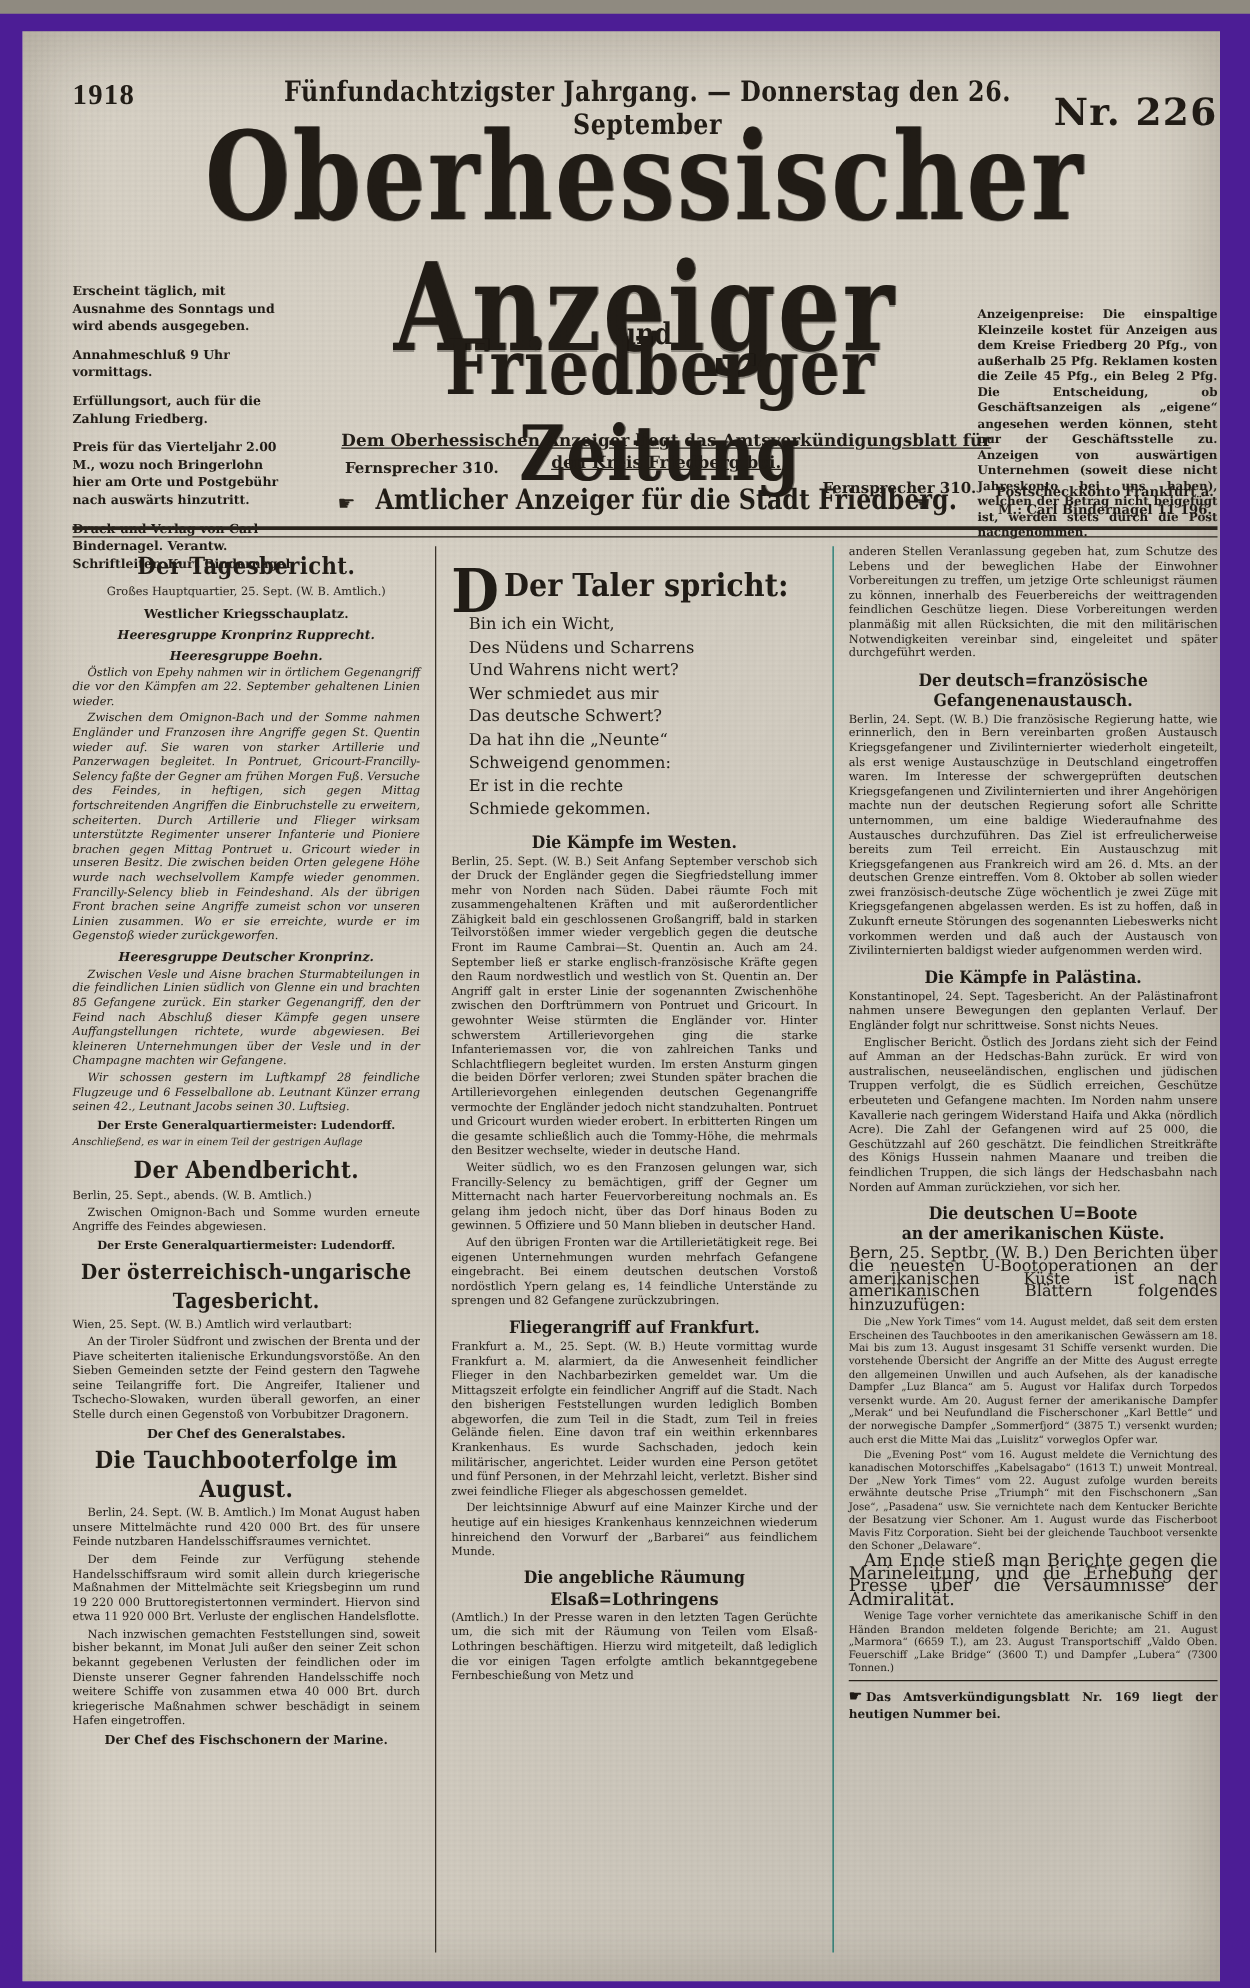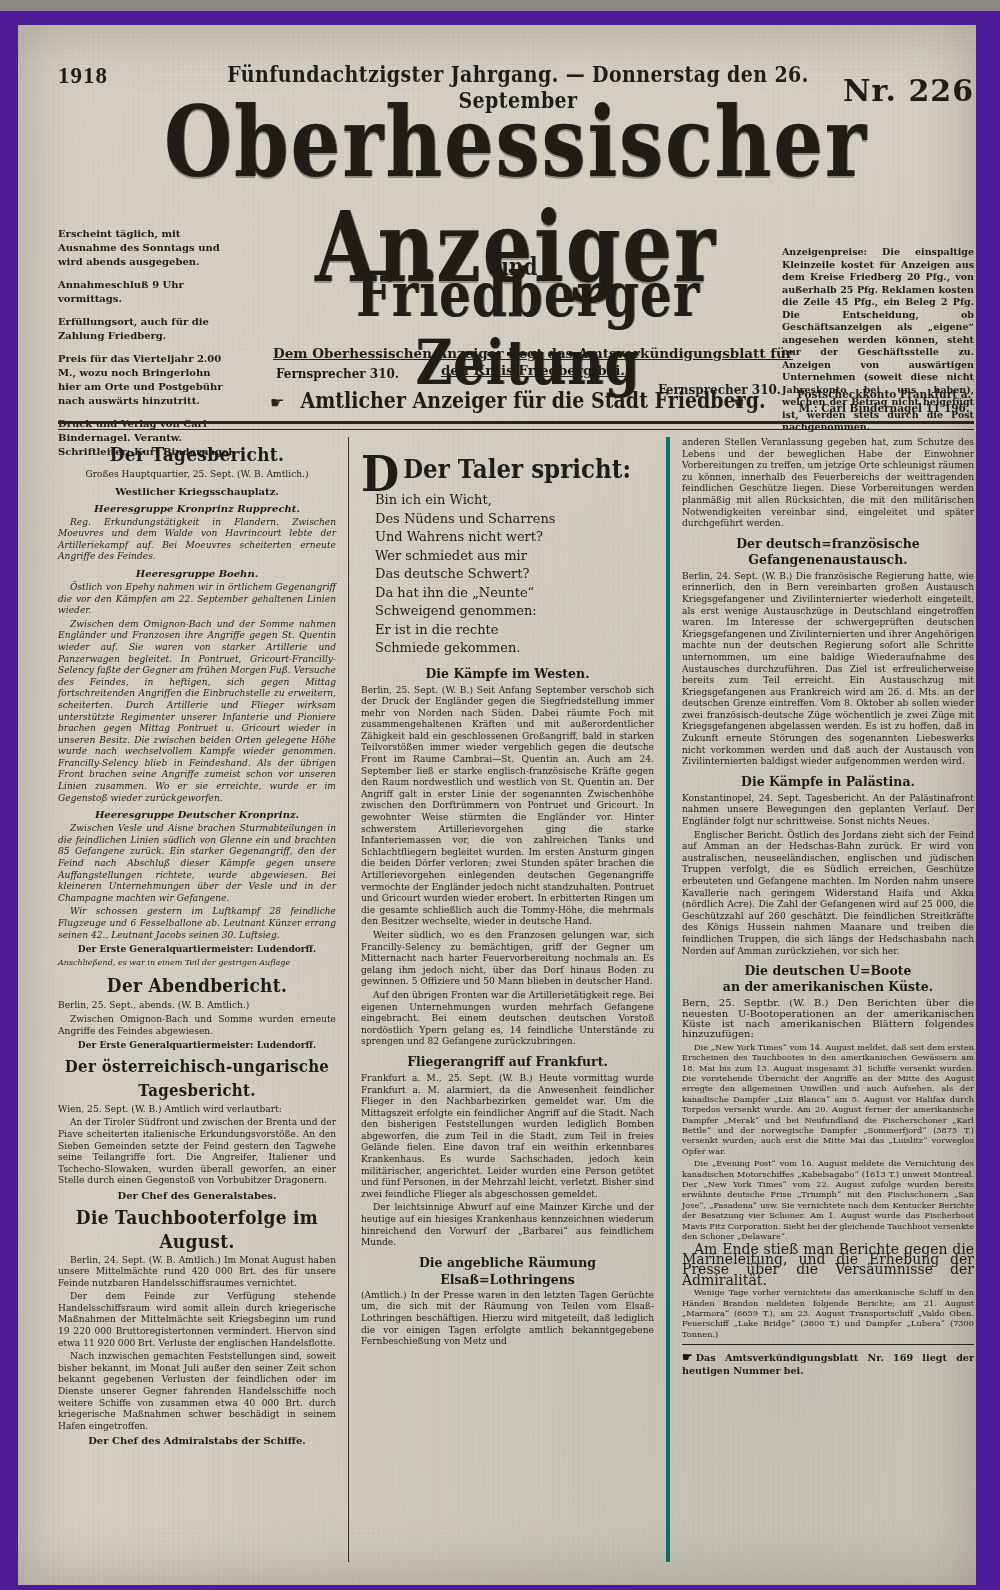--- a/index.html
+++ b/index.html
@@ -216,21 +216,21 @@
     position: relative;
     box-sizing: border-box;
     font-family: "DejaVu Serif", serif;
     font-size: 9.1px;
     line-height: 11.6px;
     text-align: justify;
     hyphens: auto;
   }
   .col.c1 { width: 290px; padding-right: 12px; }
   .col.c2 { width: 318px; padding: 0 12px; border-left: 1px solid #3a332a; }
-  .col.c3 { width: 308px; padding-left: 12px; border-left: 4px solid #0f766e; }
+  .col.c3 { width: 308px; padding-left: 12px; border-left: 1px solid #0f766e; }
 
   .col p { margin: 0 0 2px 0; text-indent: 12px; }
   .col p.noind { text-indent: 0; }
 
   h2.sec {
     font-family: "DejaVu Serif", serif;
     font-weight: bold;
     font-size: 17px;
     line-height: 21px;
     text-align: center;
@@ -345,21 +345,20 @@
     <div class="rule thick" style="top: 396px;"></div>
     <div class="rule thin" style="top: 404px;"></div>
 
     <div class="body-cols">
 
       <div class="col c1">
         <h2 class="sec">Der Tagesbericht.</h2>
         <p class="noind center">Großes Hauptquartier, 25. Sept. (W. B. Amtlich.)</p>
         <h4 class="sub">Westlicher Kriegsschauplatz.</h4>
         <h4 class="sub ital">Heeresgruppe Kronprinz Rupprecht.</h4>
-        <p class="ital">Reg. Erkundungstätigkeit in Flandern. Zwischen Moeuvres und dem Walde von Havrincourt lebte der Artilleriekampf auf. Bei Moeuvres scheiterten erneute Angriffe des Feindes.</p>
         <h4 class="sub ital">Heeresgruppe Boehn.</h4>
         <p class="ital">Östlich von Epehy nahmen wir in örtlichem Gegenangriff die vor den Kämpfen am 22. September gehaltenen Linien wieder.</p>
         <p class="ital">Zwischen dem Omignon-Bach und der Somme nahmen Engländer und Franzosen ihre Angriffe gegen St. Quentin wieder auf. Sie waren von starker Artillerie und Panzerwagen begleitet. In Pontruet, Gricourt-Francilly-Selency faßte der Gegner am frühen Morgen Fuß. Versuche des Feindes, in heftigen, sich gegen Mittag fortschreitenden Angriffen die Einbruchstelle zu erweitern, scheiterten. Durch Artillerie und Flieger wirksam unterstützte Regimenter unserer Infanterie und Pioniere brachen gegen Mittag Pontruet u. Gricourt wieder in unseren Besitz. Die zwischen beiden Orten gelegene Höhe wurde nach wechselvollem Kampfe wieder genommen. Francilly-Selency blieb in Feindeshand. Als der übrigen Front brachen seine Angriffe zumeist schon vor unseren Linien zusammen. Wo er sie erreichte, wurde er im Gegenstoß wieder zurückgeworfen.</p>
         <h4 class="sub ital">Heeresgruppe Deutscher Kronprinz.</h4>
         <p class="ital">Zwischen Vesle und Aisne brachen Sturmabteilungen in die feindlichen Linien südlich von Glenne ein und brachten 85 Gefangene zurück. Ein starker Gegenangriff, den der Feind nach Abschluß dieser Kämpfe gegen unsere Auffangstellungen richtete, wurde abgewiesen. Bei kleineren Unternehmungen über der Vesle und in der Champagne machten wir Gefangene.</p>
         <p class="ital">Wir schossen gestern im Luftkampf 28 feindliche Flugzeuge und 6 Fesselballone ab. Leutnant Künzer errang seinen 42., Leutnant Jacobs seinen 30. Luftsieg.</p>
         <p class="noind center bold">Der Erste Generalquartiermeister: Ludendorff.</p>
         <p class="noind ital" style="font-size:8px">Anschließend, es war in einem Teil der gestrigen Auflage</p>
 
         <h2 class="sec">Der Abendbericht.</h2>
@@ -369,21 +368,21 @@
 
         <h2 class="sec" style="font-size:15px">Der österreichisch-ungarische Tagesbericht.</h2>
         <p class="noind">Wien, 25. Sept. (W. B.) Amtlich wird verlautbart:</p>
         <p>An der Tiroler Südfront und zwischen der Brenta und der Piave scheiterten italienische Erkundungsvorstöße. An den Sieben Gemeinden setzte der Feind gestern den Tagwehe seine Teilangriffe fort. Die Angreifer, Italiener und Tschecho-Slowaken, wurden überall geworfen, an einer Stelle durch einen Gegenstoß von Vorbubitzer Dragonern.</p>
         <div class="sig">Der Chef des Generalstabes.</div>
 
         <h2 class="sec">Die Tauchbooterfolge im August.</h2>
         <p>Berlin, 24. Sept. (W. B. Amtlich.) Im Monat August haben unsere Mittelmächte rund 420 000 Brt. des für unsere Feinde nutzbaren Handelsschiffsraumes vernichtet.</p>
         <p>Der dem Feinde zur Verfügung stehende Handelsschiffsraum wird somit allein durch kriegerische Maßnahmen der Mittelmächte seit Kriegsbeginn um rund 19 220 000 Bruttoregistertonnen vermindert. Hiervon sind etwa 11 920 000 Brt. Verluste der englischen Handelsflotte.</p>
         <p>Nach inzwischen gemachten Feststellungen sind, soweit bisher bekannt, im Monat Juli außer den seiner Zeit schon bekannt gegebenen Verlusten der feindlichen oder im Dienste unserer Gegner fahrenden Handelsschiffe noch weitere Schiffe von zusammen etwa 40 000 Brt. durch kriegerische Maßnahmen schwer beschädigt in seinem Hafen eingetroffen.</p>
-        <div class="sig">Der Chef des Admiralstabs der Schiffe.</div>
+        <div class="sig">Der Chef des Fischschonern der Marine.</div>
       </div>
 
       <div class="col c2">
         <div style="height:14px"></div>
         <div class="poem-title">
           <span class="dropcap">D</span>
           <span>Der Taler spricht:</span>
         </div>
         <div class="poem">
           <div>Bin ich ein Wicht,</div>
@@ -416,21 +415,21 @@
         <h3 class="sec-sm" style="margin-bottom:0">Der deutsch=französische</h3>
         <h3 class="sec-sm" style="margin-top:0">Gefangenenaustausch.</h3>
         <p class="noind">Berlin, 24. Sept. (W. B.) Die französische Regierung hatte, wie erinnerlich, den in Bern vereinbarten großen Austausch Kriegsgefangener und Zivilinternierter wiederholt eingeteilt, als erst wenige Austauschzüge in Deutschland eingetroffen waren. Im Interesse der schwergeprüften deutschen Kriegsgefangenen und Zivilinternierten und ihrer Angehörigen machte nun der deutschen Regierung sofort alle Schritte unternommen, um eine baldige Wiederaufnahme des Austausches durchzuführen. Das Ziel ist erfreulicherweise bereits zum Teil erreicht. Ein Austauschzug mit Kriegsgefangenen aus Frankreich wird am 26. d. Mts. an der deutschen Grenze eintreffen. Vom 8. Oktober ab sollen wieder zwei französisch-deutsche Züge wöchentlich je zwei Züge mit Kriegsgefangenen abgelassen werden. Es ist zu hoffen, daß in Zukunft erneute Störungen des sogenannten Liebeswerks nicht vorkommen werden und daß auch der Austausch von Zivilinternierten baldigst wieder aufgenommen werden wird.</p>
 
         <h3 class="sec-sm">Die Kämpfe in Palästina.</h3>
         <p class="noind">Konstantinopel, 24. Sept. Tagesbericht. An der Palästinafront nahmen unsere Bewegungen den geplanten Verlauf. Der Engländer folgt nur schrittweise. Sonst nichts Neues.</p>
         <p>Englischer Bericht. Östlich des Jordans zieht sich der Feind auf Amman an der Hedschas-Bahn zurück. Er wird von australischen, neuseeländischen, englischen und jüdischen Truppen verfolgt, die es Südlich erreichen, Geschütze erbeuteten und Gefangene machten. Im Norden nahm unsere Kavallerie nach geringem Widerstand Haifa und Akka (nördlich Acre). Die Zahl der Gefangenen wird auf 25 000, die Geschützzahl auf 260 geschätzt. Die feindlichen Streitkräfte des Königs Hussein nahmen Maanare und treiben die feindlichen Truppen, die sich längs der Hedschasbahn nach Norden auf Amman zurückziehen, vor sich her.</p>
 
         <h3 class="sec-sm" style="margin-bottom:0">Die deutschen U=Boote</h3>
         <h3 class="sec-sm" style="margin-top:0">an der amerikanischen Küste.</h3>
-        <p class="noind" style="font-size:10px;line-height:10.4px">Bern, 25. Septbr. (W. B.) Den Berichten über die neuesten U-Bootoperationen an der amerikanischen Küste ist nach amerikanischen Blättern folgendes hinzuzufügen:</p>
+        <p class="noind" style="font-size:13px;line-height:10.4px">Bern, 25. Septbr. (W. B.) Den Berichten über die neuesten U-Bootoperationen an der amerikanischen Küste ist nach amerikanischen Blättern folgendes hinzuzufügen:</p>
         <p style="font-size:8.2px;line-height:10.4px">Die „New York Times“ vom 14. August meldet, daß seit dem ersten Erscheinen des Tauchbootes in den amerikanischen Gewässern am 18. Mai bis zum 13. August insgesamt 31 Schiffe versenkt wurden. Die vorstehende Übersicht der Angriffe an der Mitte des August erregte den allgemeinen Unwillen und auch Aufsehen, als der kanadische Dampfer „Luz Blanca“ am 5. August vor Halifax durch Torpedos versenkt wurde. Am 20. August ferner der amerikanische Dampfer „Merak“ und bei Neufundland die Fischerschoner „Karl Bettle“ und der norwegische Dampfer „Sommerfjord“ (3875 T.) versenkt wurden; auch erst die Mitte Mai das „Luislitz“ vorweglos Opfer war.</p>
         <p style="font-size:8.2px;line-height:10.4px">Die „Evening Post“ vom 16. August meldete die Vernichtung des kanadischen Motorschiffes „Kabelsagabo“ (1613 T.) unweit Montreal. Der „New York Times“ vom 22. August zufolge wurden bereits erwähnte deutsche Prise „Triumph“ mit den Fischschonern „San Jose“, „Pasadena“ usw. Sie vernichtete nach dem Kentucker Berichte der Besatzung vier Schoner. Am 1. August wurde das Fischerboot Mavis Fitz Corporation. Sieht bei der gleichende Tauchboot versenkte den Schoner „Delaware“.</p>
         <p style="font-size:14px;line-height:10.4px">Am Ende stieß man Berichte gegen die Marineleitung, und die Erhebung der Presse über die Versäumnisse der Admiralität.</p>
         <p style="font-size:8.2px;line-height:10.4px">Wenige Tage vorher vernichtete das amerikanische Schiff in den Händen Brandon meldeten folgende Berichte; am 21. August „Marmora“ (6659 T.), am 23. August Transportschiff „Valdo Oben. Feuerschiff „Lake Bridge“ (3600 T.) und Dampfer „Lubera“ (7300 Tonnen.)</p>
 
         <div class="hr-col"></div>
         <div class="footer-note">
           <span class="pointer">☛</span><span>Das Amtsverkündigungsblatt Nr. 169 liegt der heutigen Nummer bei.</span>
         </div>
       </div>

